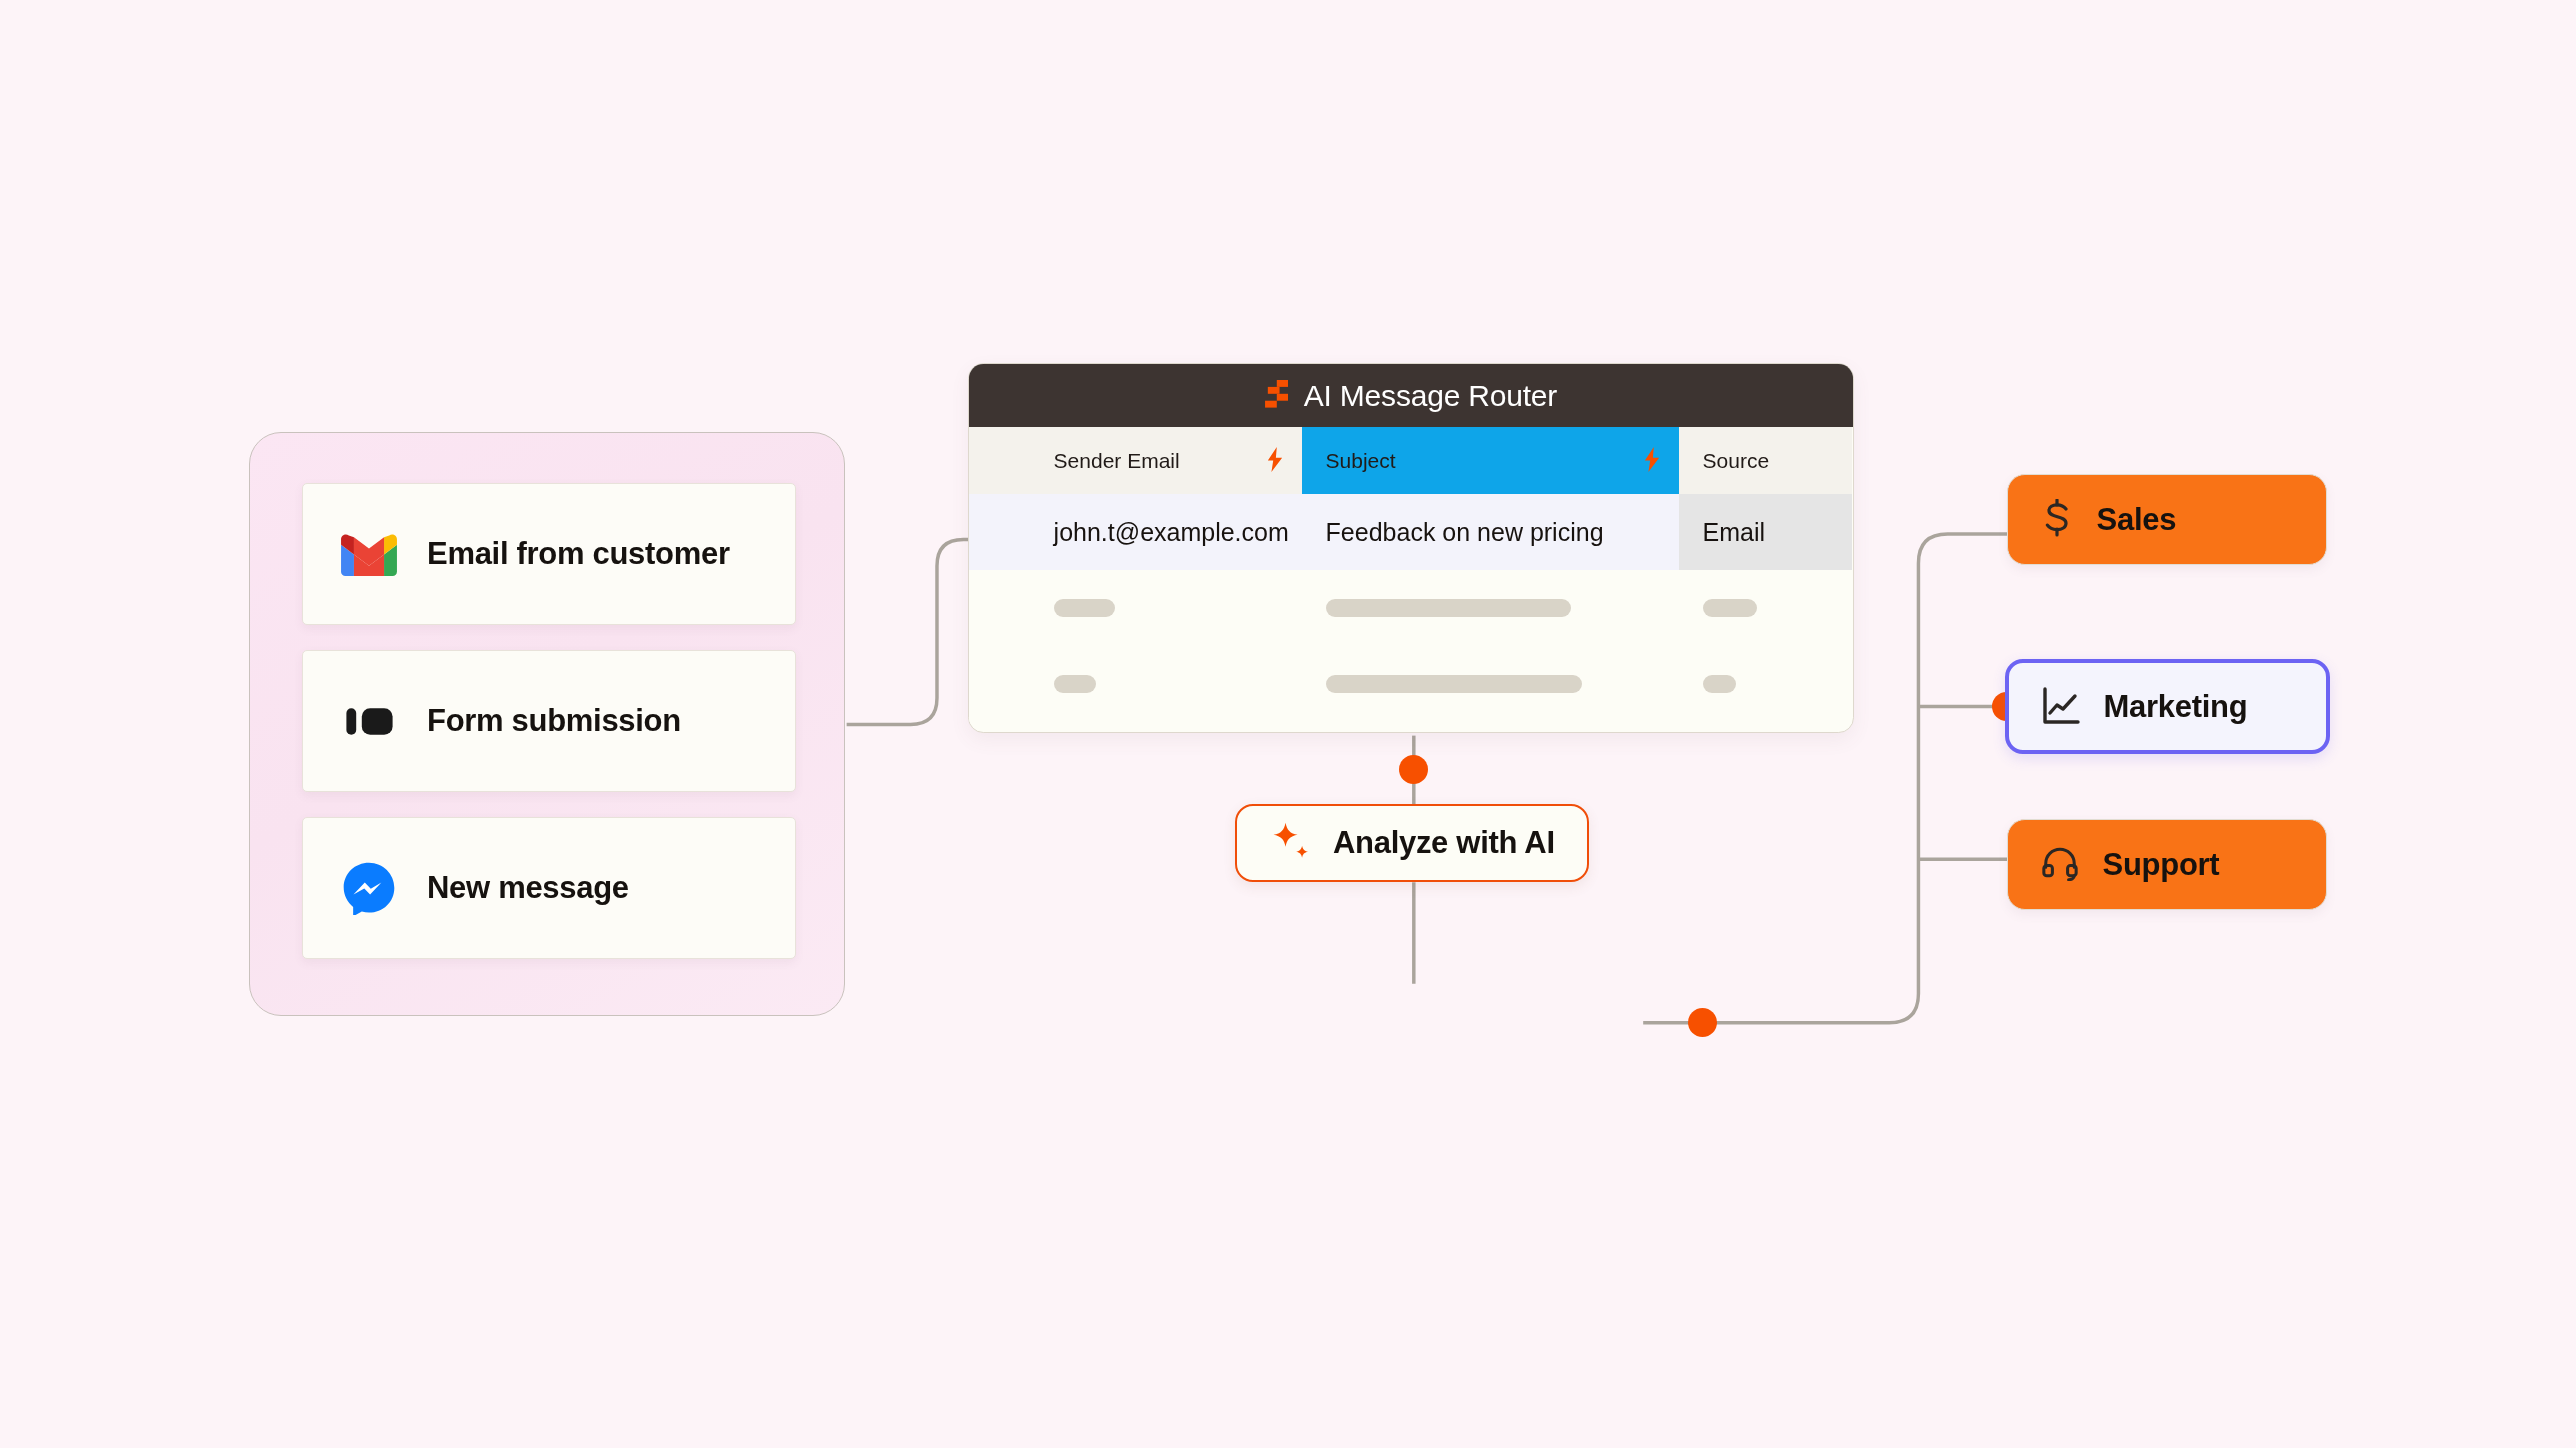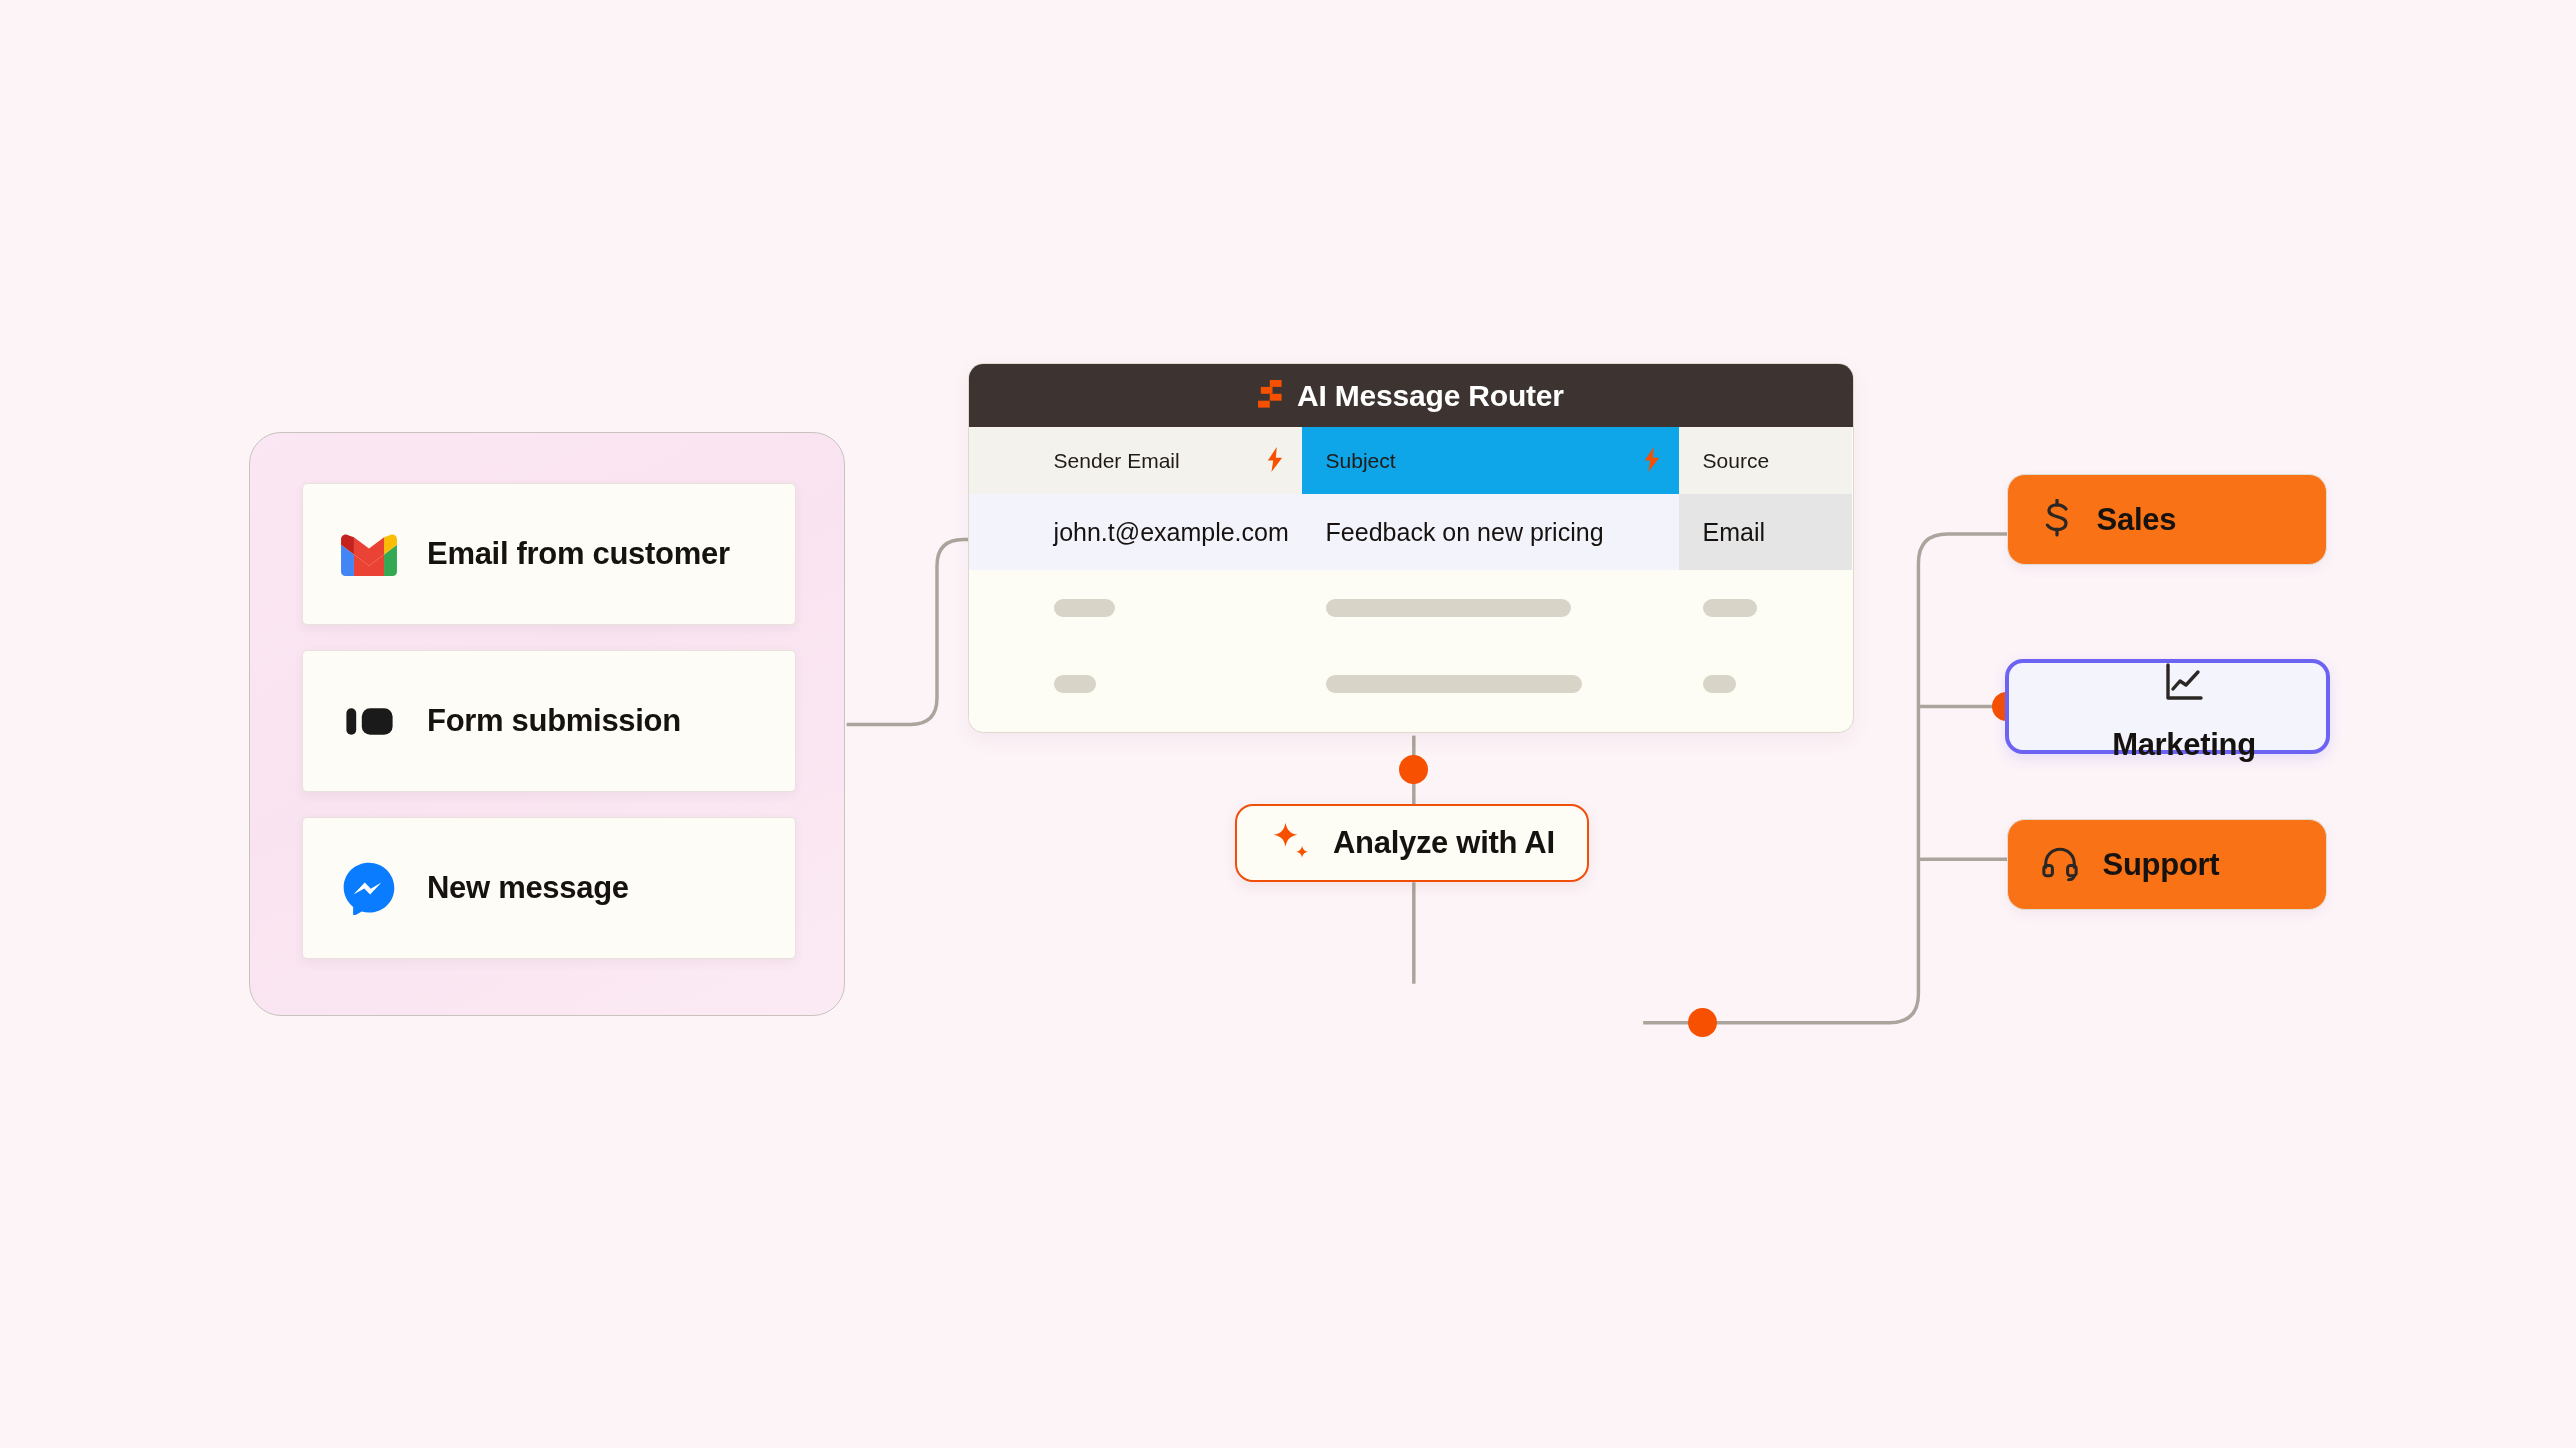--- a/index.html
+++ b/index.html
@@ -41,21 +41,21 @@
     background:#fdfdf6;
     border:1.4px solid #ded8cd;
     border-radius:15.3px;
     box-shadow:0 7px 19.5px rgba(110,80,100,.07);
     overflow:hidden;
   }
   .router-head{
     height:63px; background:#3d3431;
     display:flex; align-items:center; justify-content:center; gap:15.3px;
   }
-  .router-title{ color:#ffffff; font-size:30px; font-weight:700; letter-spacing:-0.2px; }
+  .router-title{ color:#ffffff; font-size:30px; font-weight:400; letter-spacing:-0.2px; }
 
   .rgrid{ display:grid; grid-template-columns:61px 272px 377px 173px; }
   .rgrid > div{ border-right:1.4px solid #e7e2d7; border-bottom:1.4px solid #e7e2d7; }
   .rgrid > div:nth-child(4n){ border-right:none; }
 
   .hrow > div{ height:67px; background:#f4f2ec; display:flex; align-items:center; }
   .hcell{ padding:0 0 0 23.6px; justify-content:space-between !important; padding-right:18px; }
   .hcell span.htxt{ font-size:21px; color:#211b18; }
 
   .drow-a > div{ height:76px; background:#f3f3fb; display:flex; align-items:center; }
@@ -89,21 +89,21 @@
     box-shadow:0 4.2px 11px rgba(120,90,110,.07);
   }
   .dest .dlabel{ font-size:31px; font-weight:700; color:#16120f; letter-spacing:-0.3px; }
   .dest.active{
     left:2005px; width:325px; height:95px;
     background:#f4f4fd;
     border:4.2px solid #6c63f3;
     box-shadow:0 4.2px 12.5px rgba(108,99,243,.16);
   }
   #dest-sales{ top:474px; }
-  #dest-marketing{ top:659px;flex-direction:column; }
+  #dest-marketing{ top:659px; }
   #dest-support{ top:819px; }
 
   
   .dot{ position:absolute; width:29px; height:29px; border-radius:50%; background:#f75000; }
 </style>
 </head>
 <body>
 
 <div id="stage">
 

